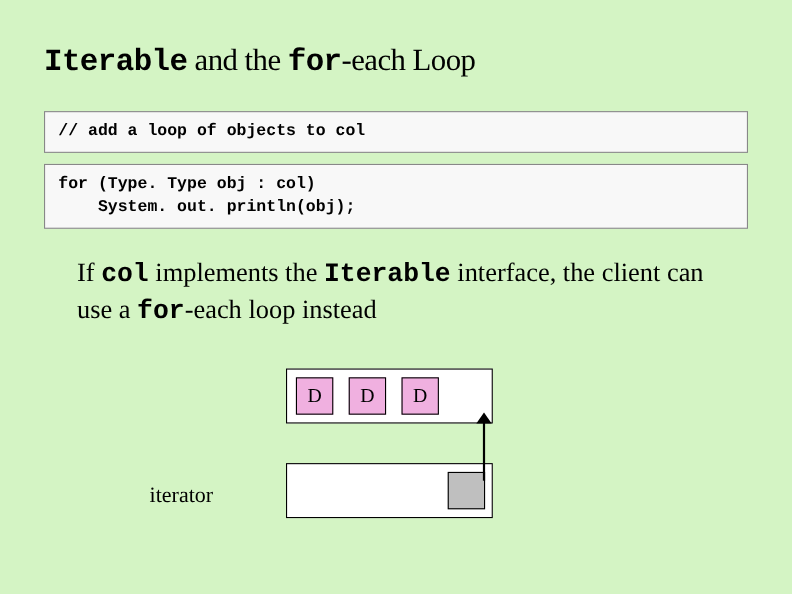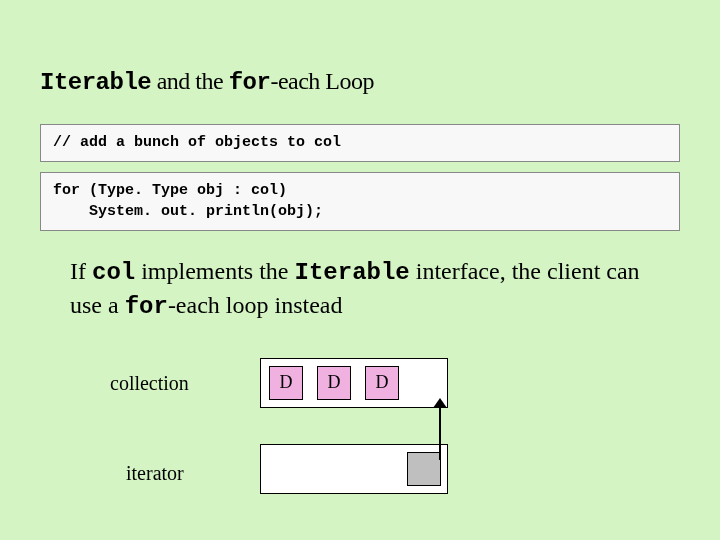--- a/index.html
+++ b/index.html
@@ -6,25 +6,24 @@
   body {
     width: 720px;
     height: 540px;
     background: #d4f4c4;
     font-family: Georgia, 'Times New Roman', serif;
     padding: 40px 40px 20px 40px;
     position: relative;
   }
   .mono { font-family: 'Courier New', Courier, monospace; font-weight: bold; }
   h1 {
-    font-size: 24px;
+    font-size: 28px;
     font-weight: normal;
     margin-bottom: 28px;
     letter-spacing: -0.5px;
-    margin-top: 28px;
   }
   .codebox {
     background: #f8f8f8;
     border: 1px solid #888;
     padding: 8px 12px;
     font-family: 'Courier New', Courier, monospace;
     font-weight: bold;
     font-size: 15px;
     margin-bottom: 10px;
     white-space: pre;
@@ -38,21 +37,21 @@
   .diagram {
     position: relative;
     margin-left: 60px;
     height: 170px;
   }
   .label {
     position: absolute;
     font-size: 20px;
   }
   .collection-label { left: 10px; top: 18px; }
-  .iterator-label { left: 26px; top: 108px; }
+  .iterator-label { left: 36px; top: 108px; }
   .boxrow {
     position: absolute;
     left: 160px;
     top: 4px;
     width: 188px;
     height: 50px;
     border: 1.5px solid #000;
     background: #fff;
     display: flex;
     align-items: center;
@@ -106,30 +105,29 @@
     border-bottom: 10px solid #000;
   }
 </style>
 </head>
 <body>
 
 <h1>
   <span class="mono">Iterable</span><span> and the </span><span class="mono">for</span><span>-each Loop</span>
 </h1>
 
-<div class="codebox">// add a bunch of objects to col</div>
+<div class="codebox">// add a loop of objects to col</div>
 <div class="codebox">for (Type. Type obj : col)
     System. out. println(obj);</div>
 
 <p class="para">
   <span>If </span><span class="mono">col</span><span> implements the </span><span class="mono">Iterable</span><span> interface, the client can use a </span><span class="mono">for</span><span>-each loop instead</span>
 </p>
 
 <div class="diagram">
-  <div class="label collection-label">collection</div>
   <div class="label iterator-label">iterator</div>
 
   <div class="boxrow">
     <div class="dbox">D</div>
     <div class="dbox">D</div>
     <div class="dbox">D</div>
   </div>
 
   <div class="iterbox">
     <div class="graysq"></div>

